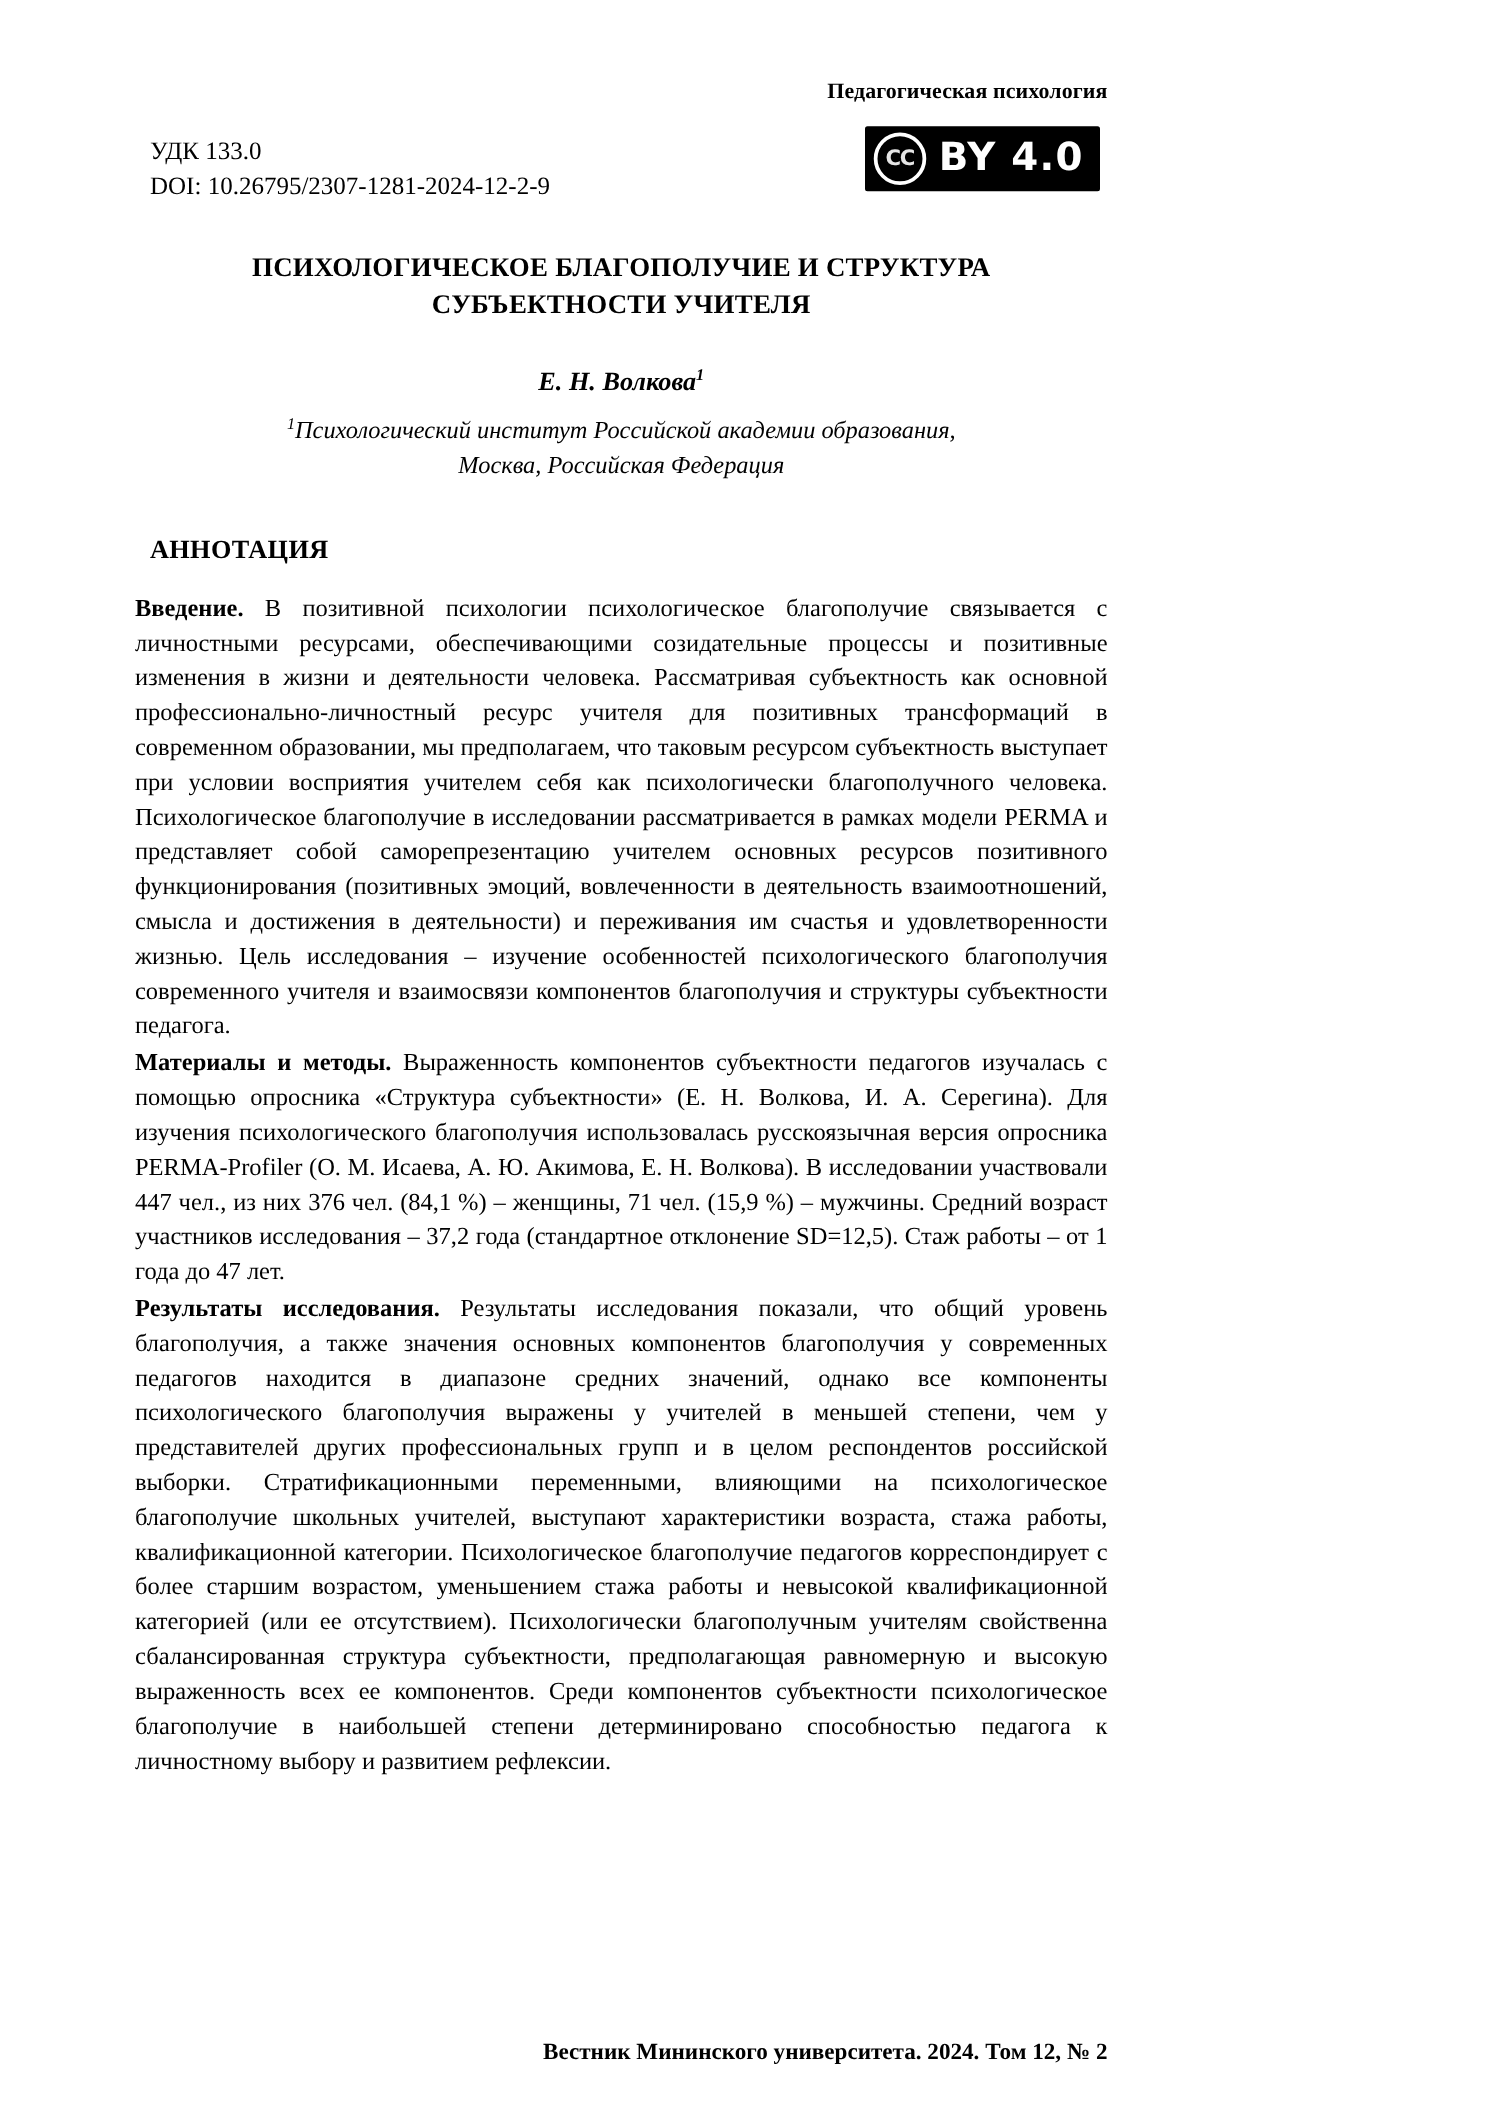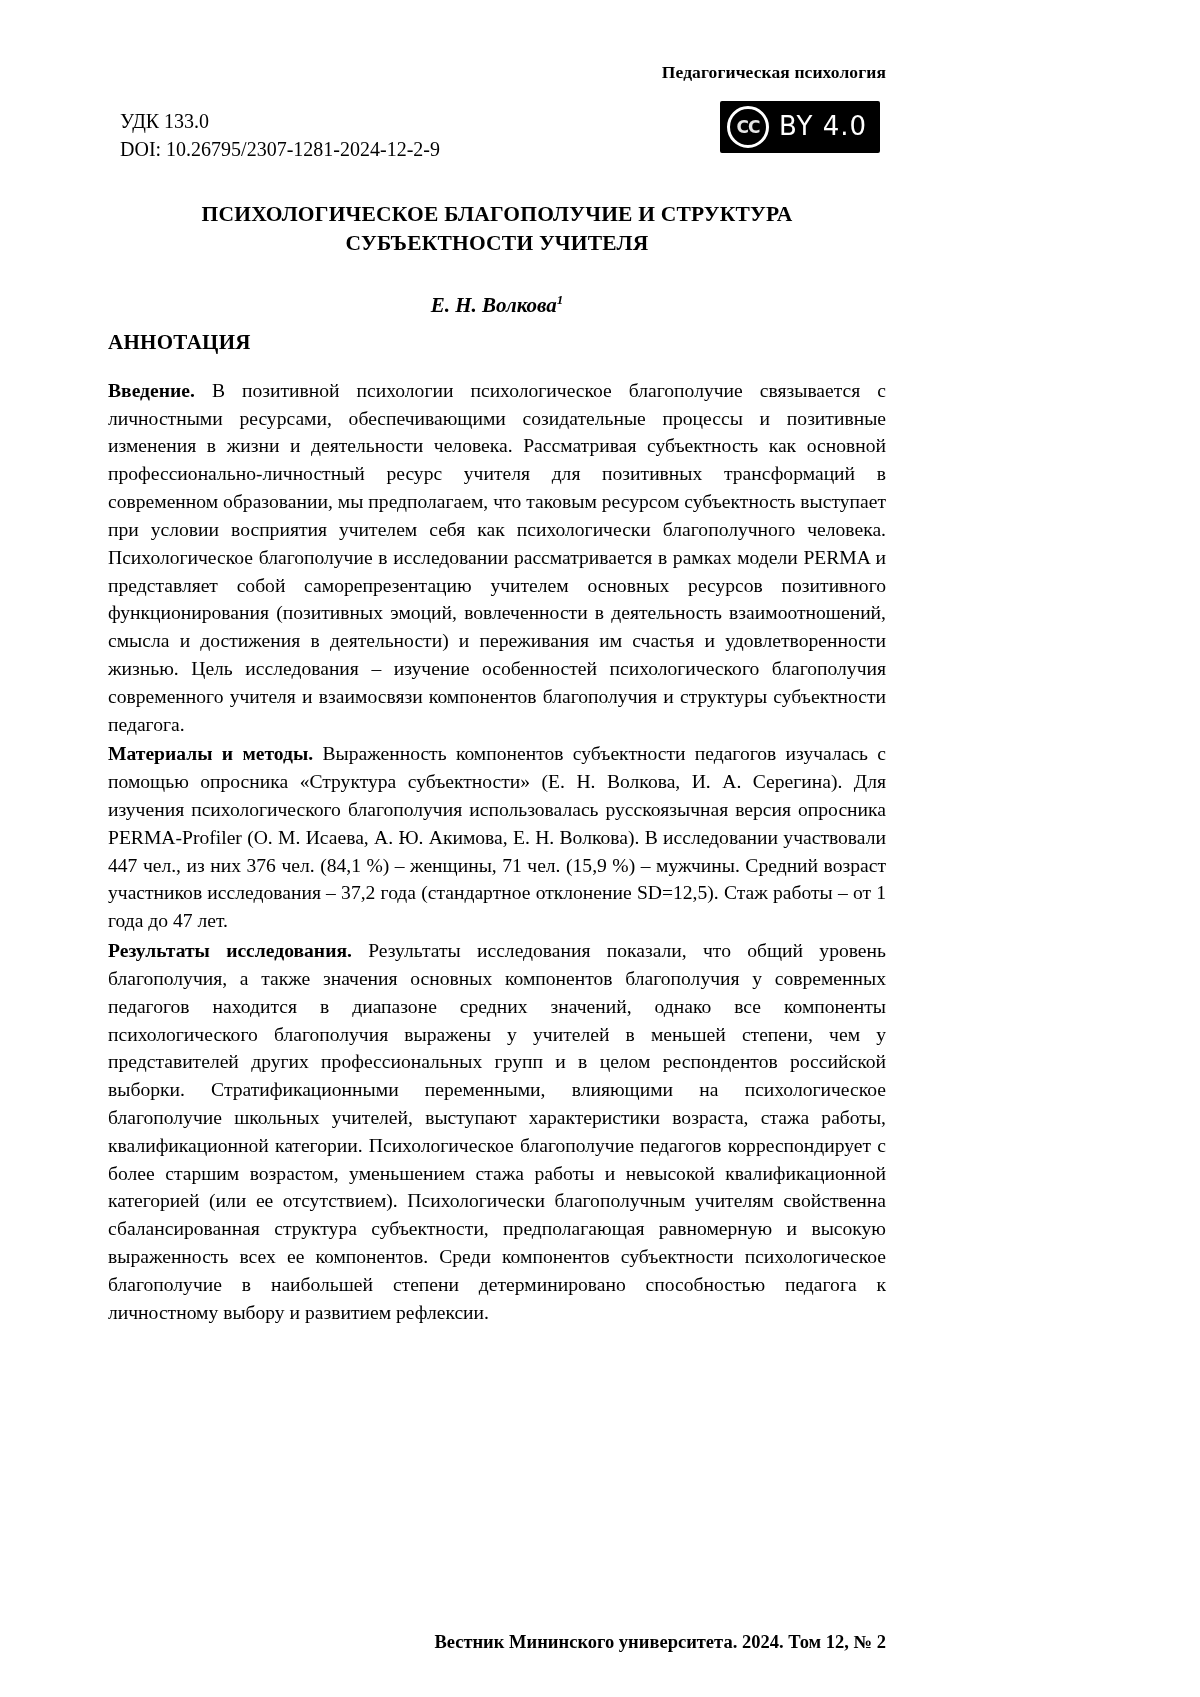--- a/index.html
+++ b/index.html
@@ -67,22 +67,22 @@
     display: flex;
     align-items: center;
     justify-content: center;
     font-family: "DejaVu Sans", sans-serif;
     letter-spacing: -1px;
     margin-right: 10px;
   }
   .cc-badge .cc-text {
     color: #fff;
     font-family: "DejaVu Sans", sans-serif;
-    font-weight: normal;
-    font-size: 26px;
+    font-weight: bold;
+    font-size: 31px;
     letter-spacing: 1px;
     line-height: 1;
     padding-bottom: 2px;
   }
 
   
   .title {
     text-align: center;
     font-weight: bold;
     font-size: 21.5px;
@@ -104,21 +104,21 @@
     text-align: center;
     font-style: italic;
     font-size: 19.5px;
     line-height: 1.42;
     margin: 0 60px 40px 60px;
   }
 
   .section-heading {
     font-weight: bold;
     font-size: 21px;
-    margin: 0 0 22px 0;
+    margin: 0 0 22px 12px;
     letter-spacing: 0.3px;
   }
 
   .para {
     font-size: 19.6px;
     line-height: 1.42;
     text-align: justify;
     text-justify: inter-word;
     margin: 0 0 2px 0;
     hyphens: none;
@@ -155,20 +155,24 @@
       <span class="cc-text">BY 4.0</span>
     </div>
   </div>
 
   <div class="title">ПСИХОЛОГИЧЕСКОЕ БЛАГОПОЛУЧИЕ И СТРУКТУРА СУБЪЕКТНОСТИ УЧИТЕЛЯ</div>
 
   <div class="author">
     <span>Е. Н. Волкова</span><sup>1</sup>
   </div>
 
+  <div class="affil">
+    <sup>1</sup><span>Психологический институт Российской академии образования,</span><br>
+    <span>Москва, Российская Федерация</span>
+  </div>
 
   <div class="section-heading">АННОТАЦИЯ</div>
 
   <p class="para">
     <span class="lead">Введение.</span><span> В позитивной психологии психологическое благополучие связывается с личностными ресурсами, обеспечивающими созидательные процессы и позитивные изменения в жизни и деятельности человека. Рассматривая субъектность как основной профессионально-личностный ресурс учителя для позитивных трансформаций в современном образовании, мы предполагаем, что таковым ресурсом субъектность выступает при условии восприятия учителем себя как психологически благополучного человека. Психологическое благополучие в исследовании рассматривается в рамках модели PERMA и представляет собой саморепрезентацию учителем основных ресурсов позитивного функционирования (позитивных эмоций, вовлеченности в деятельность взаимоотношений, смысла и достижения в деятельности) и переживания им счастья и удовлетворенности жизнью. Цель исследования – изучение особенностей психологического благополучия современного учителя и взаимосвязи компонентов благополучия и структуры субъектности педагога.</span>
   </p>
 
   <p class="para">
     <span class="lead">Материалы и методы.</span><span> Выраженность компонентов субъектности педагогов изучалась с помощью опросника «Структура субъектности» (Е. Н. Волкова, И. А. Серегина). Для изучения психологического благополучия использовалась русскоязычная версия опросника PERMA-Profiler (О. М. Исаева, А. Ю. Акимова, Е. Н. Волкова). В исследовании участвовали 447 чел., из них 376 чел. (84,1 %) – женщины, 71 чел. (15,9 %) – мужчины. Средний возраст участников исследования – 37,2 года (стандартное отклонение SD=12,5). Стаж работы – от 1 года до 47 лет.</span>
   </p>

